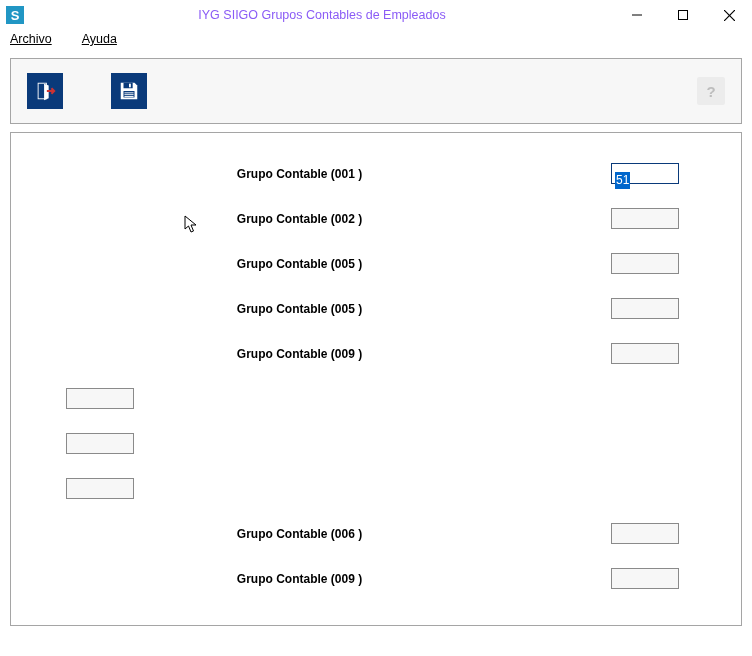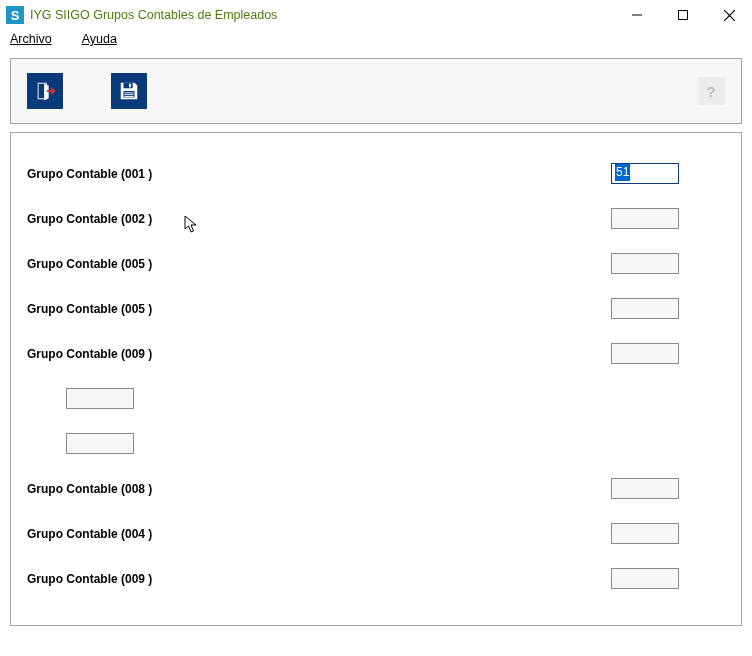--- a/index.html
+++ b/index.html
@@ -30,21 +30,22 @@
       display: flex;
       align-items: center;
       justify-content: center;
       font-weight: bold;
       font-size: 13px;
       margin-right: 6px;
     }
     .title-text {
       flex: 1;
       font-size: 12.5px;
-      color: #4d7c0f;
+      color: #8b5cf6;
+      text-align: center;
     }
     .win-controls {
       display: flex;
       align-items: center;
       height: 100%;
     }
     .win-btn {
       width: 46px;
       height: 30px;
       display: flex;
@@ -112,28 +113,29 @@
     .form-row {
       display: flex;
       align-items: center;
       height: 45px;
     }
     .form-label {
       flex: 1;
       font-weight: bold;
       font-size: 12px;
       color: #000;
+      text-align: center;
     }
     .form-input {
       width: 68px;
       height: 21px;
       border: 1px solid #8a8a8a;
       background: #f7f7f7;
       margin-right: 46px;
-      padding: 0 3px;
+      padding: 8px 3px;
       font-size: 12px;
       margin-left: 39px;
     }
     .form-input.active {
       border: 1px solid #0a3a7a;
       background: #fff;
     }
     .input-sel {
       display: inline-block;
       background: #0066cc;
@@ -225,25 +227,24 @@
     <div class="form-label">Grupo Contable (009 )</div>
     <div class="form-input"></div>
   </div>
   <div class="form-row">
     <div class="form-input"></div>
   </div>
   <div class="form-row">
     <div class="form-input"></div>
   </div>
   <div class="form-row">
-    <div class="form-label">Grupo Contable (008 )</div>
-    <div class="form-input"></div>
-  </div>
-  <div class="form-row">
-    <div class="form-label">Grupo Contable (004 )</div>
+    <div class="form-input"></div>
+  </div>
+  <div class="form-row">
+    <div class="form-label">Grupo Contable (006 )</div>
     <div class="form-input"></div>
   </div>
   <div class="form-row">
     <div class="form-label">Grupo Contable (009 )</div>
     <div class="form-input"></div>
   </div>
 </div>
 
 <svg class="cursor-arrow" width="16" height="20" viewBox="0 0 16 20">
   <path d="M1 1 L1 14 L4.5 11 L7 17 L9.5 16 L7 10 L12 10 Z" fill="#fff" stroke="#000" stroke-width="1"></path>

